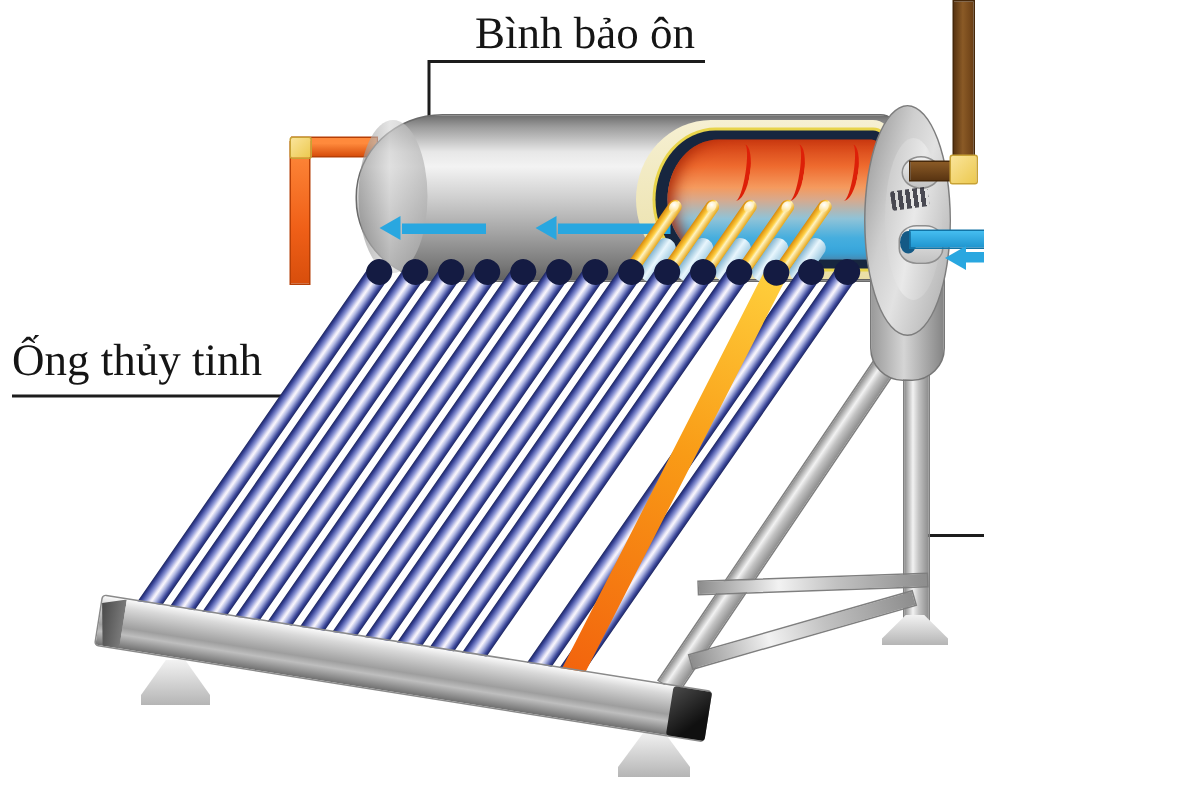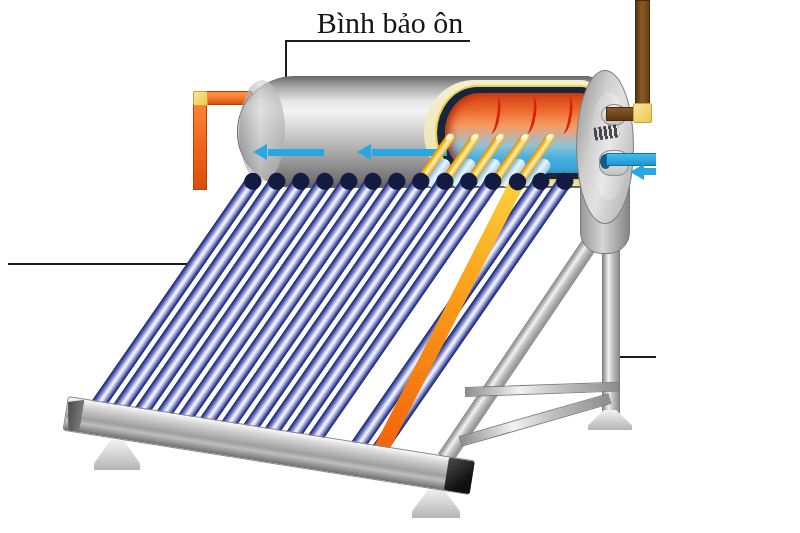--- a/index.html
+++ b/index.html
@@ -96,20 +96,21 @@
 </style>
 </head>
 <body>
 
 <div class="stage">
 
   <div class="lbl" style="left:298px;top:6px;width:184px;text-align:center;">Bình bảo ôn</div>
   <div class="leader" style="left:286px;top:40px;width:184px;height:2px;"></div>
   <div class="leader" style="left:285px;top:40px;width:2px;height:38px;"></div>
 
+  <div class="lbl" style="left:8px;top:224px;">Ống thủy tinh</div>
   <div class="leader" style="left:8px;top:263px;width:192px;height:2px;"></div>
 
   <div class="leader" style="left:618px;top:356px;width:148px;height:2px;"></div>
 
   <div class="pipe pipe-orange-h abs" style="left:194px;top:91px;width:56px;height:12px;"></div>
   <div class="pipe pipe-orange abs" style="left:193px;top:94px;width:12px;height:94px;"></div>
   <div class="fitting" style="left:193px;top:91px;width:13px;height:13px;z-index:11;"></div>
 
   <div class="pipe pipe-brown abs" style="left:635px;top:0px;width:13px;height:108px;z-index:10;"></div>
   <div class="pipe pipe-blue abs" style="left:663px;top:44px;width:12px;height:108px;z-index:10;"></div>

